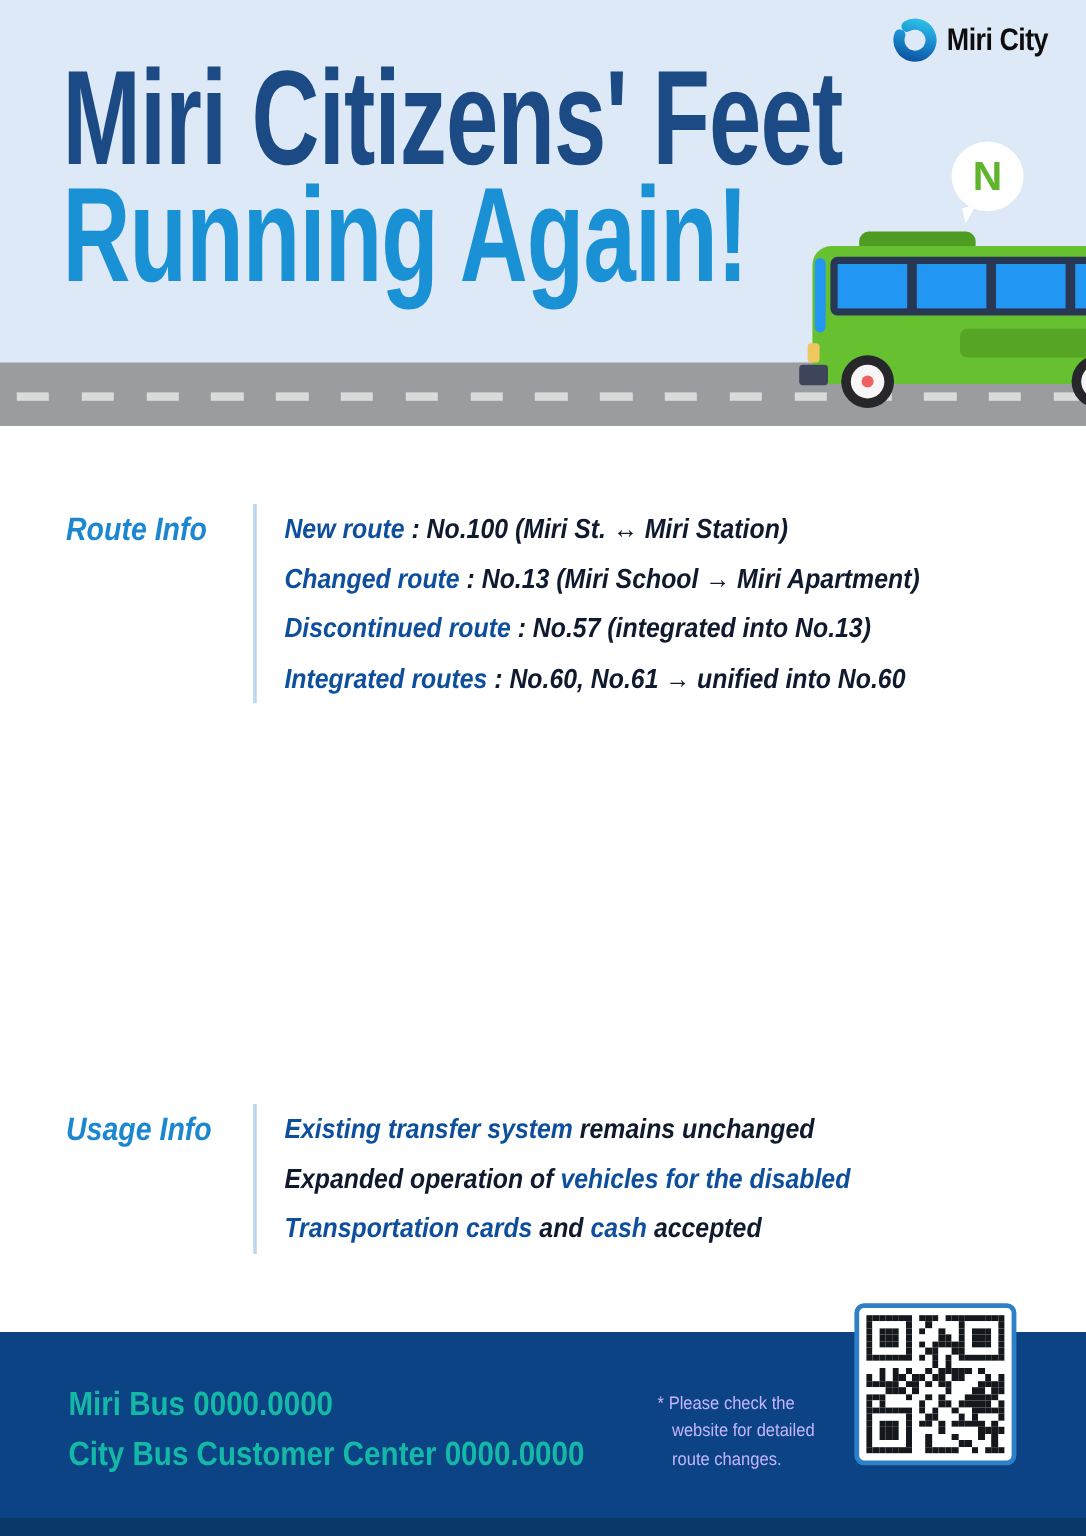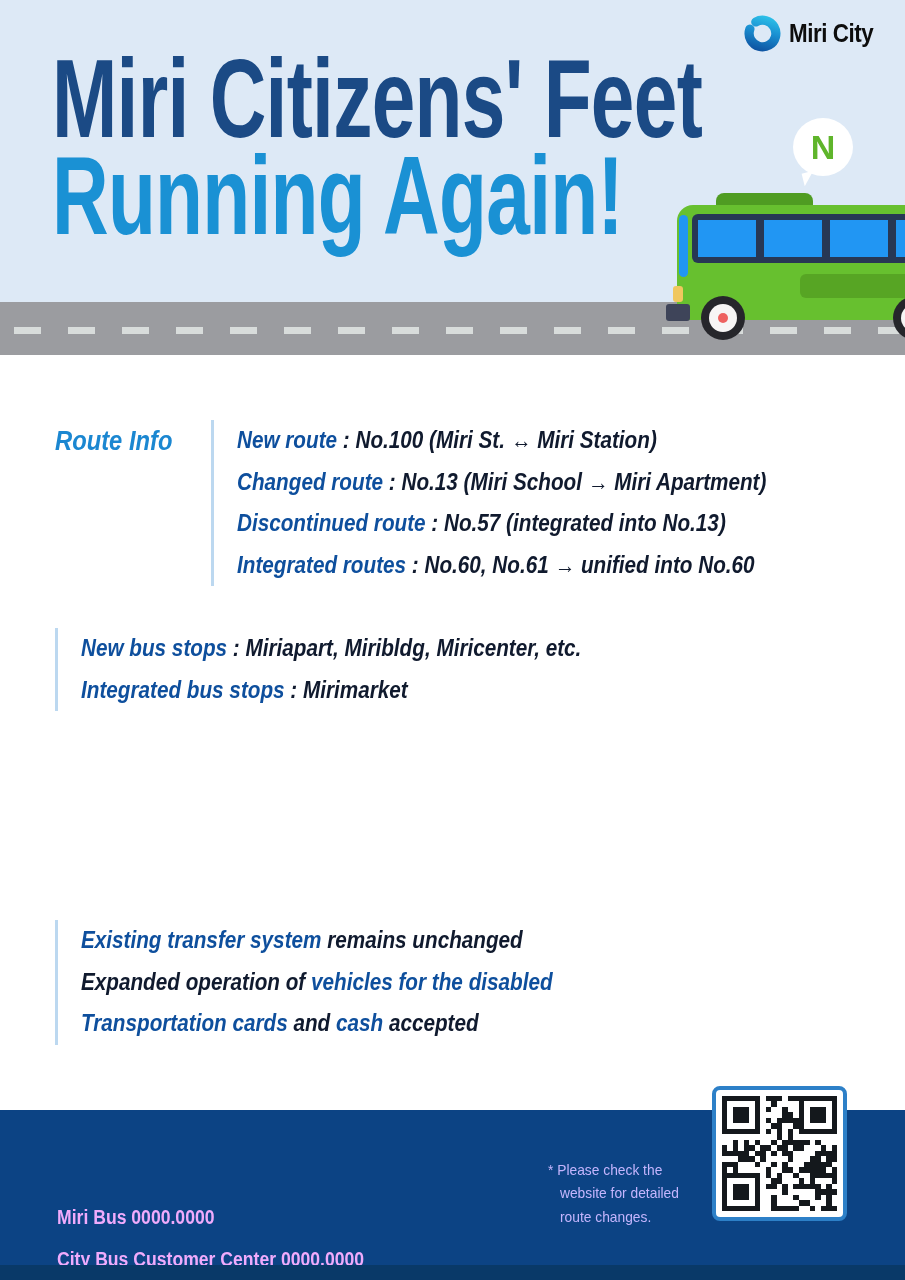--- a/index.html
+++ b/index.html
@@ -49,21 +49,21 @@
   .section.s2{top:753px;}
   .section.s3{top:920px;}
   .sec-head{width:156px;flex:none;color:var(--heading_blue,#1b87d1);font-size:27px;font-weight:bold;line-height:37px;padding-top:3px;}
   .sec-head .hl{transform:scaleX(0.88);transform-origin:0 50%;white-space:nowrap;}
   .sec-body{border-left:3px solid var(--divider,#bcd8f0);padding-left:23px;}
   .row{font-size:23px;font-weight:bold;line-height:41.5px;white-space:nowrap;transform:scaleX(0.90);transform-origin:0 50%;color:var(--body_dark,#101a2e);}
   .row .lbl{color:var(--label_blue,#0e4f9d);}
   
   .footer{position:absolute;left:0;top:1110px;width:905px;height:170px;background:var(--footer_bg,#0c4384);}
   .footer-strip{position:absolute;left:0;bottom:0;width:100%;height:15px;background:var(--footer_strip,#093968);}
-  .phones{position:absolute;left:57px;top:39px;color:#f0abfc;font-size:20px;font-weight:bold;line-height:41.5px;margin-top:48px;}
+  .phones{position:absolute;left:57px;top:39px;color:#14b8a6;font-size:28px;font-weight:bold;line-height:41.5px;}
   .phones div{transform:scaleX(0.88);transform-origin:0 50%;white-space:nowrap;}
   .note{position:absolute;left:548px;top:48px;color:#c4b5fd;font-size:15px;line-height:23.3px;}
   .note-line{transform:scaleX(0.92);transform-origin:0 50%;white-space:nowrap;}
   .note-line + .note-line{padding-left:13px;}
   .qr{position:absolute;left:712px;top:-24px;width:135px;height:135px;box-sizing:border-box;background:#ffffff;
     border:4px solid var(--qr_border,#2d80c8);border-radius:8px;padding:6px;}
   .qr-grid{width:100%;height:100%;display:grid;grid-template-columns:repeat(21,1fr);grid-template-rows:repeat(21,1fr);}
   .qm{background:#ffffff;}
   .qm.d{background:#14181c;}
 </style>
@@ -129,28 +129,27 @@
         <div class="hl">Route Info</div>
       </div>
     <div class="sec-body">
         <div class="row"><span class="lbl">New route</span><span class="pln"> : No.100 (Miri St. ↔ Miri Station)</span></div>
         <div class="row"><span class="lbl">Changed route</span><span class="pln"> : No.13 (Miri School → Miri Apartment)</span></div>
         <div class="row"><span class="lbl">Discontinued route</span><span class="pln"> : No.57 (integrated into No.13)</span></div>
         <div class="row"><span class="lbl">Integrated routes</span><span class="pln"> : No.60, No.61 → unified into No.60</span></div>
       </div>
   </section>
   <section class="section s1">
-    <div class="sec-body">
-        <div class="row"><span class="lbl">New bus stops</span><span class="pln"> : Miriapart, Miribldg, Miricenter, etc.</span></div>
-        <div class="row"><span class="lbl">Integrated bus stops</span><span class="pln"> : Mirimarket</span></div>
-      </div>
   </section>
   <section class="section s2">
   </section>
   <section class="section s3">
+    <div class="sec-head">
+        <div class="hl">Usage Info</div>
+      </div>
     <div class="sec-body">
         <div class="row"><span class="lbl">Existing transfer system</span><span class="pln"> remains unchanged</span></div>
         <div class="row"><span class="pln">Expanded operation of </span><span class="lbl">vehicles for the disabled</span></div>
         <div class="row"><span class="lbl">Transportation cards</span><span class="pln"> and </span><span class="lbl">cash</span><span class="pln"> accepted</span></div>
       </div>
   </section>
 
   <footer class="footer">
     <div class="phones">
       <div>Miri Bus 0000.0000</div>

